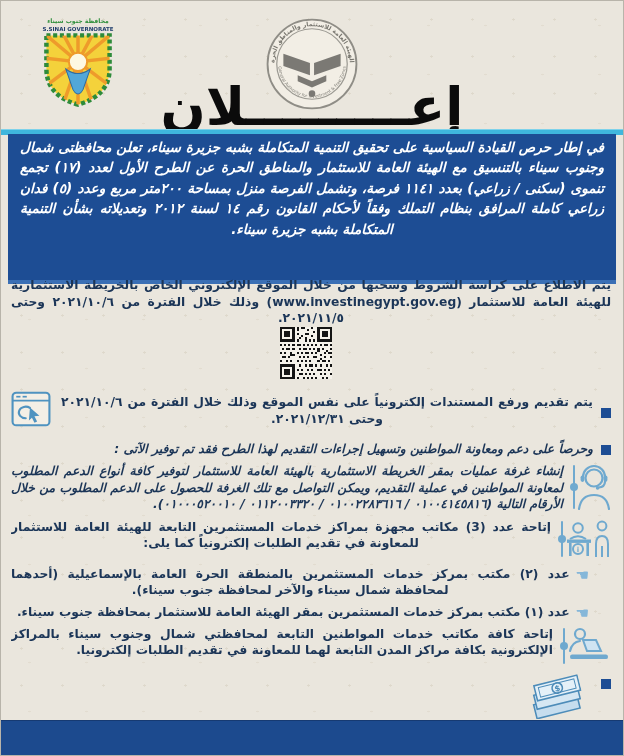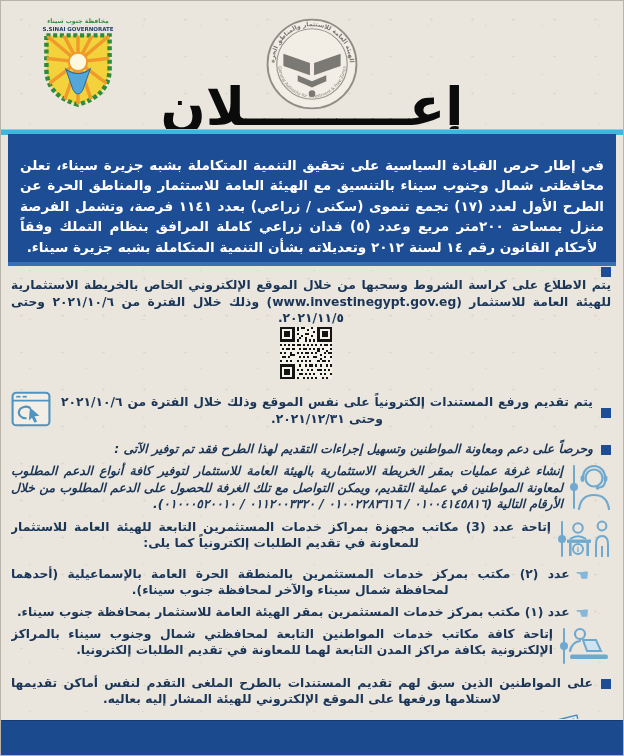--- a/index.html
+++ b/index.html
@@ -12,22 +12,22 @@
   
   .hdr{position:absolute;top:0;left:0;right:0;height:128px;}
   .logo{position:absolute;}
   .logo-south{left:24px;top:14px;}
   .logo-gafi{left:264px;top:16px;}
   .logo-north{left:504px;top:12px;}
   .page-title{position:absolute;left:0;right:0;top:84px;text-align:center;
     font-size:53px;font-weight:900;color:#0b0b0b;letter-spacing:0;line-height:44px;direction:rtl;}
   .cyan-line{position:absolute;top:128px;left:0;right:0;height:5px;background:#3fb6dd;border-top:1px solid #7ed2ea;}
   
-  .intro-box{position:absolute;top:133px;left:7px;right:7px;height:132px;background:#1d4d94;
-    border-bottom:4px solid #3a6fb5;box-sizing:border-box;padding:21px 12px 0 12px;direction:rtl;}
+  .intro-box{position:absolute;top:133px;left:7px;right:7px;height:150px;background:#1d4d94;
+    border-bottom:4px solid #3a6fb5;box-sizing:border-box;padding:3px 12px 0 12px;direction:rtl;font-style:italic;}
   .intro-text{color:#ffffff;font-weight:bold;font-size:13.6px;line-height:20.4px;
     text-align:justify;text-align-last:center;}
   
   .rows{position:absolute;top:262px;left:10px;right:12px;bottom:36px;direction:rtl;overflow:hidden;}
   .row{display:flex;align-items:flex-start;direction:rtl;}
   .sq{flex:0 0 auto;width:10px;height:10px;background:#1d4d94;margin-top:4px;margin-left:8px;}
   .btxt{flex:1 1 auto;color:#1b3557;font-weight:bold;font-size:12.3px;line-height:16.5px;
     text-align:justify;}
   .last-center{text-align-last:center;}
   .single{text-align:right;text-align-last:right;}
@@ -224,24 +224,20 @@
           <path d="M16 13 h13 l5 11 h-14 z" fill="#cfe4f2" stroke="#6fa9cf" stroke-width="2"></path>
           <rect x="3" y="27.5" width="38" height="4.6" rx="2.2" fill="#6fa9cf"></rect>
         </svg>
         <span class="vline">
             <span class="dot"></span>
           </span>
       </span>
       <div class="btxt">إتاحة كافة مكاتب خدمات المواطنين التابعة لمحافظتي شمال وجنوب سيناء بالمراكز الإلكترونية بكافة مراكز المدن التابعة لهما للمعاونة في تقديم الطلبات إلكترونيا.</div>
     </div>
 
-    <div class="row mb7">
-      <span class="sq"></span>
-      <div class="btxt last-center">على المواطنين الذين سبق لهم تقديم المستندات بالطرح الملغى التقدم لنفس أماكن تقديمها لاستلامها ورفعها على الموقع الإلكتروني للهيئة المشار إليه بعاليه.</div>
-    </div>
 
     <div class="row">
       <span class="sq"></span>
       <span class="left-ico money-wrap">
         <svg width="52" height="44" viewBox="0 0 54 44">
           <g stroke="#4d8cb9" stroke-width="1.6">
             <rect x="2" y="24" width="46" height="15" fill="#c6ddee"></rect>
             <rect x="4.5" y="14.5" width="46" height="15" fill="#d5e7f3"></rect>
             <rect x="7" y="5" width="46" height="16" fill="#e4f0f8"></rect>
             <rect x="11" y="8" width="38" height="10" fill="none" stroke-width="1"></rect>

